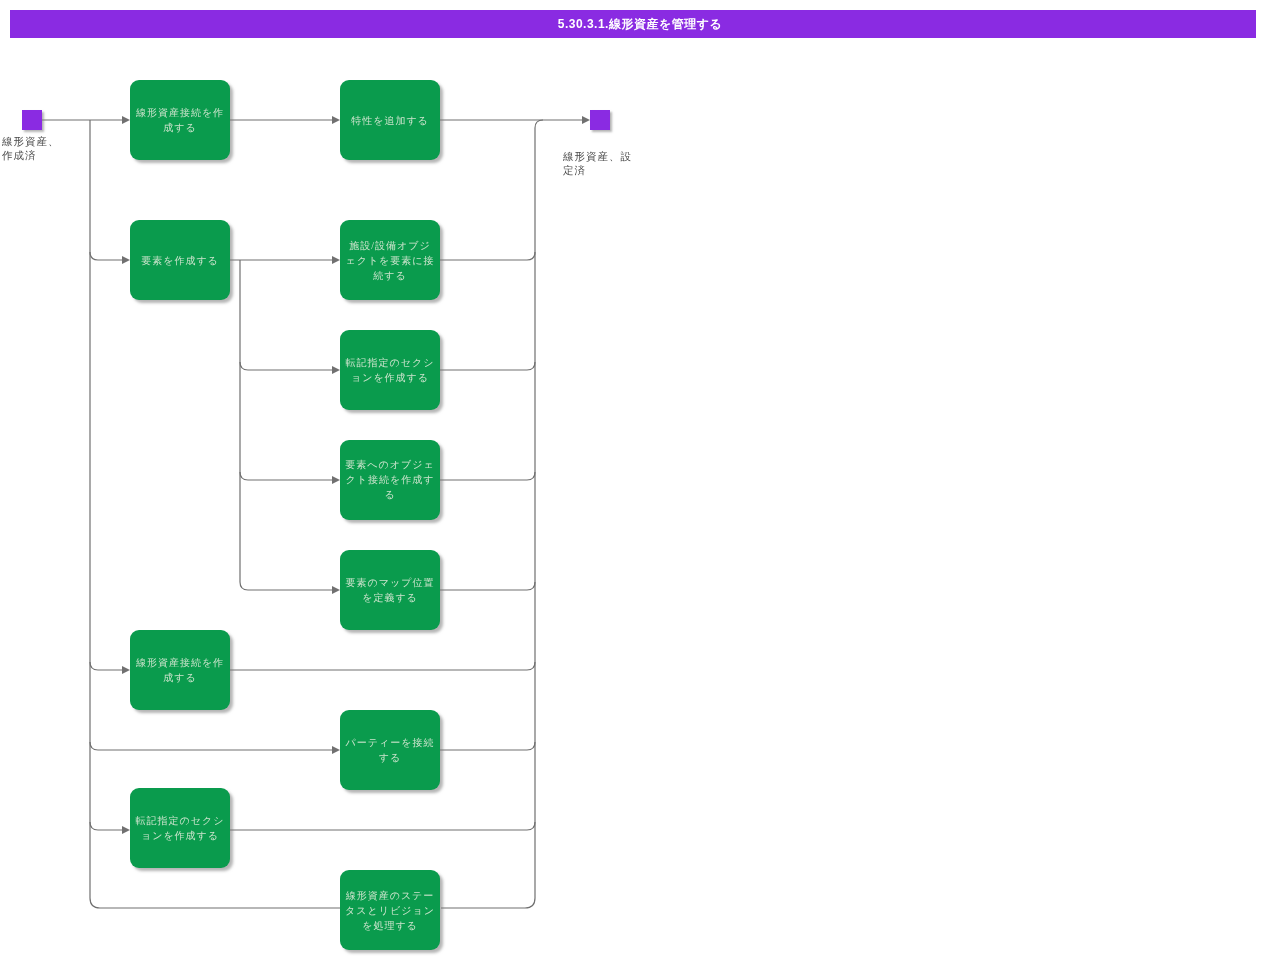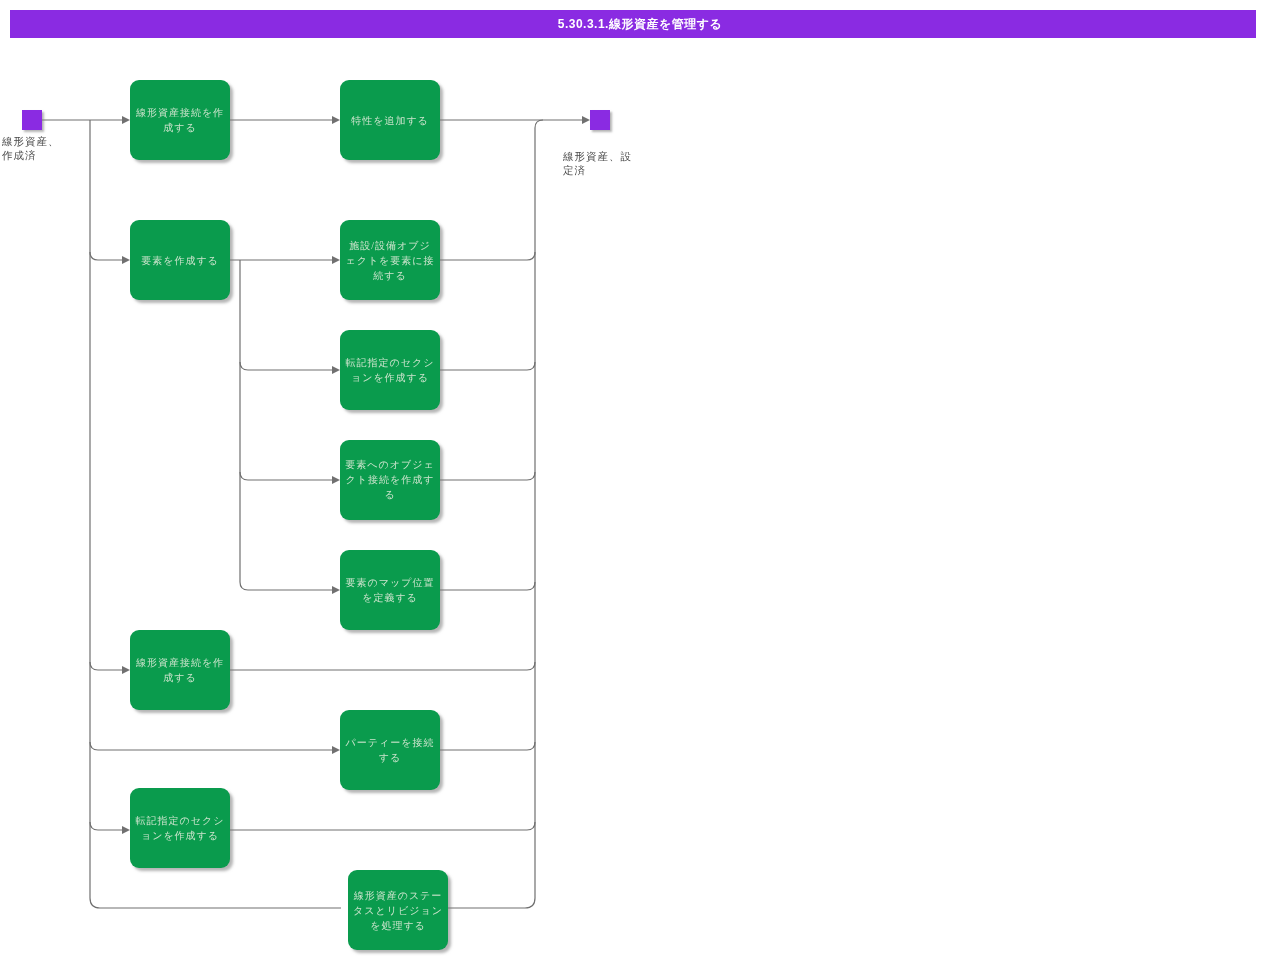--- a/index.html
+++ b/index.html
@@ -94,15 +94,15 @@
   <div class="act" style="left:130px;top:80px;">線形資産接続を作成する</div>
   <div class="act" style="left:340px;top:80px;">特性を追加する</div>
   <div class="act" style="left:130px;top:220px;">要素を作成する</div>
   <div class="act" style="left:340px;top:220px;">施設/設備オブジェクトを要素に接続する</div>
   <div class="act" style="left:340px;top:330px;">転記指定のセクションを作成する</div>
   <div class="act" style="left:340px;top:440px;font-family:Liberation Mono, monospace;">要素へのオブジェクト接続を作成する</div>
   <div class="act" style="left:340px;top:550px;text-align:center;">要素のマップ位置を定義する</div>
   <div class="act" style="left:130px;top:630px;">線形資産接続を作成する</div>
   <div class="act" style="left:340px;top:710px;">パーティーを接続する</div>
   <div class="act" style="left:130px;top:788px;">転記指定のセクションを作成する</div>
-  <div class="act" style="left:348px;top:870px;">線形資産のステータスとリビジョンを処理する</div>
+  <div class="act" style="left:340px;top:870px;">線形資産のステータスとリビジョンを処理する</div>
 
 </div>
 
 </body></html>

